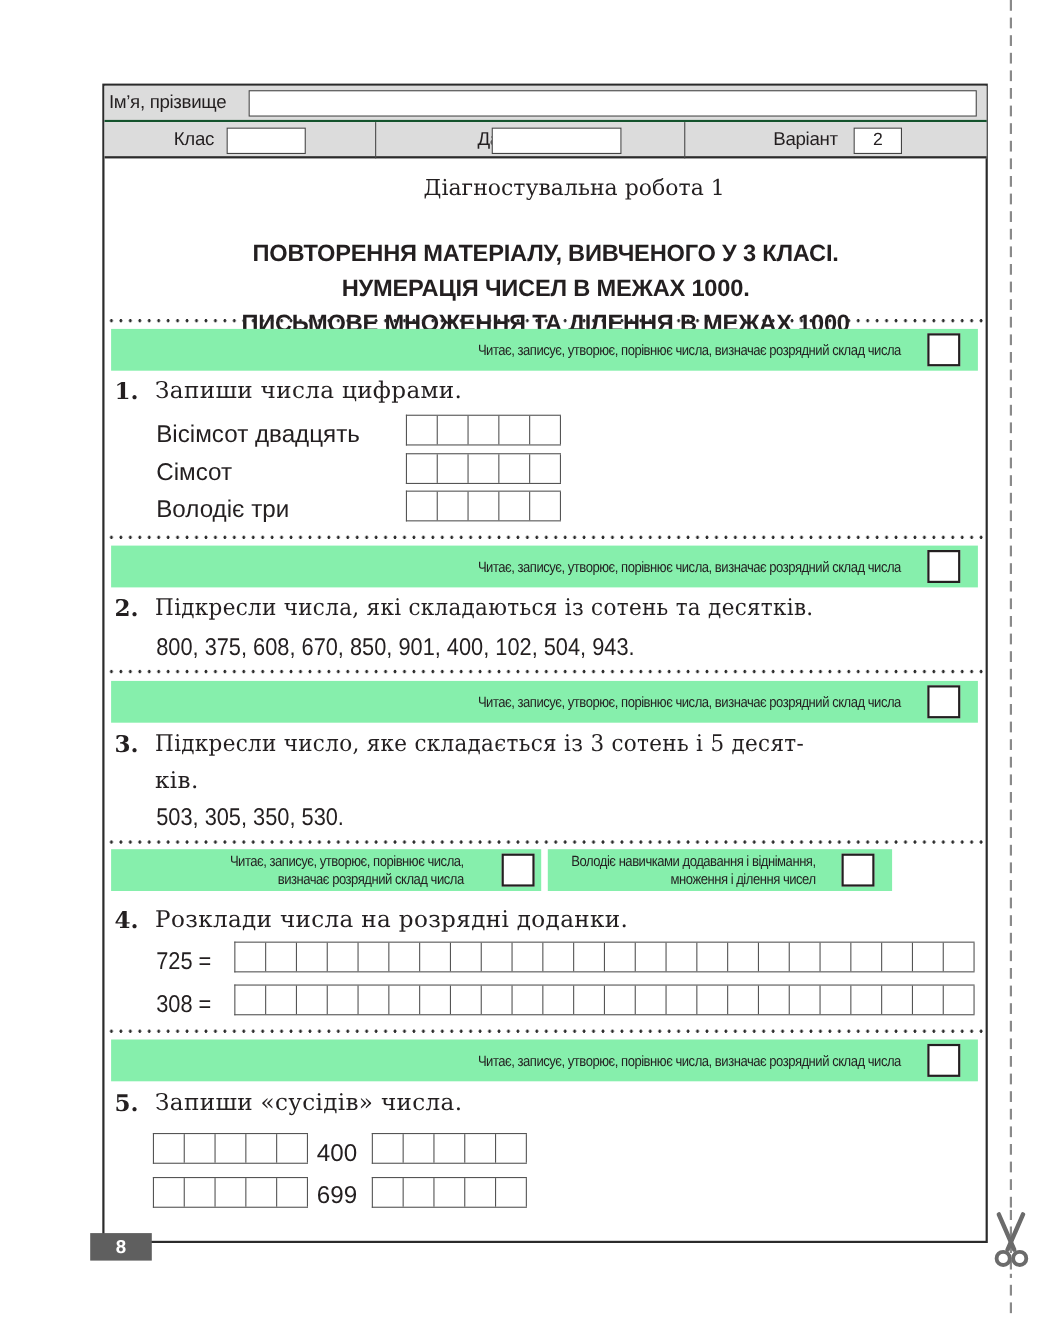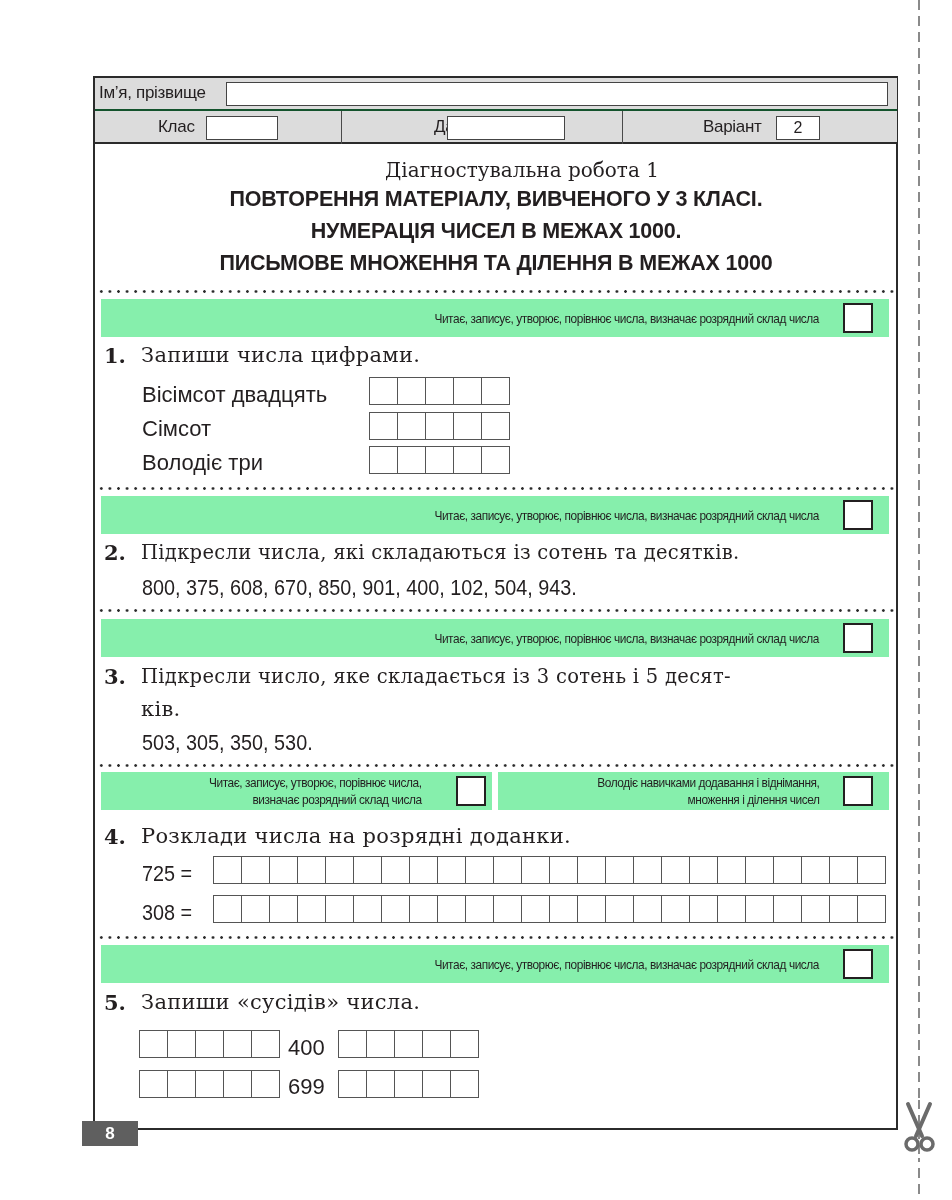--- a/index.html
+++ b/index.html
@@ -10,21 +10,21 @@
   .hdr-row { position: absolute; left: 95px; width: 802px; background: #dcdcdc; box-sizing: border-box; }
   .hdr1 { top: 78px; height: 33px; border-bottom: 2px solid #14532d; }
   .hdr2 { top: 111px; height: 33px; border-bottom: 2px solid #2b2b2b; }
   .hdr-label { position: absolute; font-size: 17px; color: #231f20; font-family: "Liberation Sans", sans-serif; letter-spacing: -0.3px; }
   .field { position: absolute; background: #fff; border: 1px solid #444; box-sizing: border-box; }
   .vsep { position: absolute; top: 0; width: 1px; height: 33px; background: #4a4a4a; }
   .variant-val { position: absolute; font-size: 16px; text-align: center; width: 100%; top: 2px; }
 
   .title { position: absolute; left: 95px; width: 802px; text-align: center; }
   .title-serif { top: 158px; font-family: "DejaVu Serif", serif; font-size: 20px; color: #231f20; padding-left: 26px; }
-  .title-bold { font-family: "Liberation Sans", sans-serif; font-weight: bold; font-size: 21.5px; letter-spacing: -0.2px; }
+  .title-bold { font-family: "Liberation Sans", sans-serif; font-weight: bold; font-size: 21.5px; letter-spacing: -0.2px; margin-top: 31px; }
 
   .dots { position: absolute; left: 97px; width: 798px; height: 3px;
           background-image: radial-gradient(circle, #2b2b2b 1.2px, transparent 1.5px);
           background-size: 8.6px 3px; background-repeat: repeat-x; }
 
   .skill-bar { position: absolute; background: #86efac; height: 38px; box-sizing: border-box; }
   .skill-text { position: absolute; right: 70px; top: 0; height: 100%; display: flex; align-items: center;
                 font-size: 13.5px; color: #231f20; letter-spacing: -0.5px; transform: scaleX(0.88); transform-origin: right center; white-space: nowrap; }
   .skill-text-2 { position: absolute; right: 70px; top: 2px; font-size: 13.5px; line-height: 17px; text-align: right;
                   letter-spacing: -0.5px; transform: scaleX(0.88); transform-origin: right top; white-space: nowrap; }
@@ -142,21 +142,21 @@
 <span class="sans-line cond" style="left:142px; top:730px;">503, 305, 350, 530.</span>
 
 <div class="dots" style="top:764px;"></div>
 
 <div class="skill-bar" style="left:101px; top:772px; width:391px;">
   <span class="skill-text-2">
     <span>Читає, записує, утворює, порівнює числа,</span><br><span>визначає розрядний склад числа</span>
   </span>
   <div class="score-box" style="right:6px;"></div>
 </div>
-<div class="skill-bar" style="left:498px; top:772px; width:391px;">
+<div class="skill-bar" style="left:498px; top:772px; width:313px;">
   <span class="skill-text-2">
     <span>Володіє навичками додавання і віднімання,</span><br><span>множення і ділення чисел</span>
   </span>
   <div class="score-box"></div>
 </div>
 
 <span class="task-num" style="left:104px; top:824px;">4.</span>
 <span class="task-text" style="left:141px; top:824px;">Розклади числа на розрядні доданки.</span>
 
 <span class="sans-line cond" style="left:142px; top:861px;">725 =</span>

